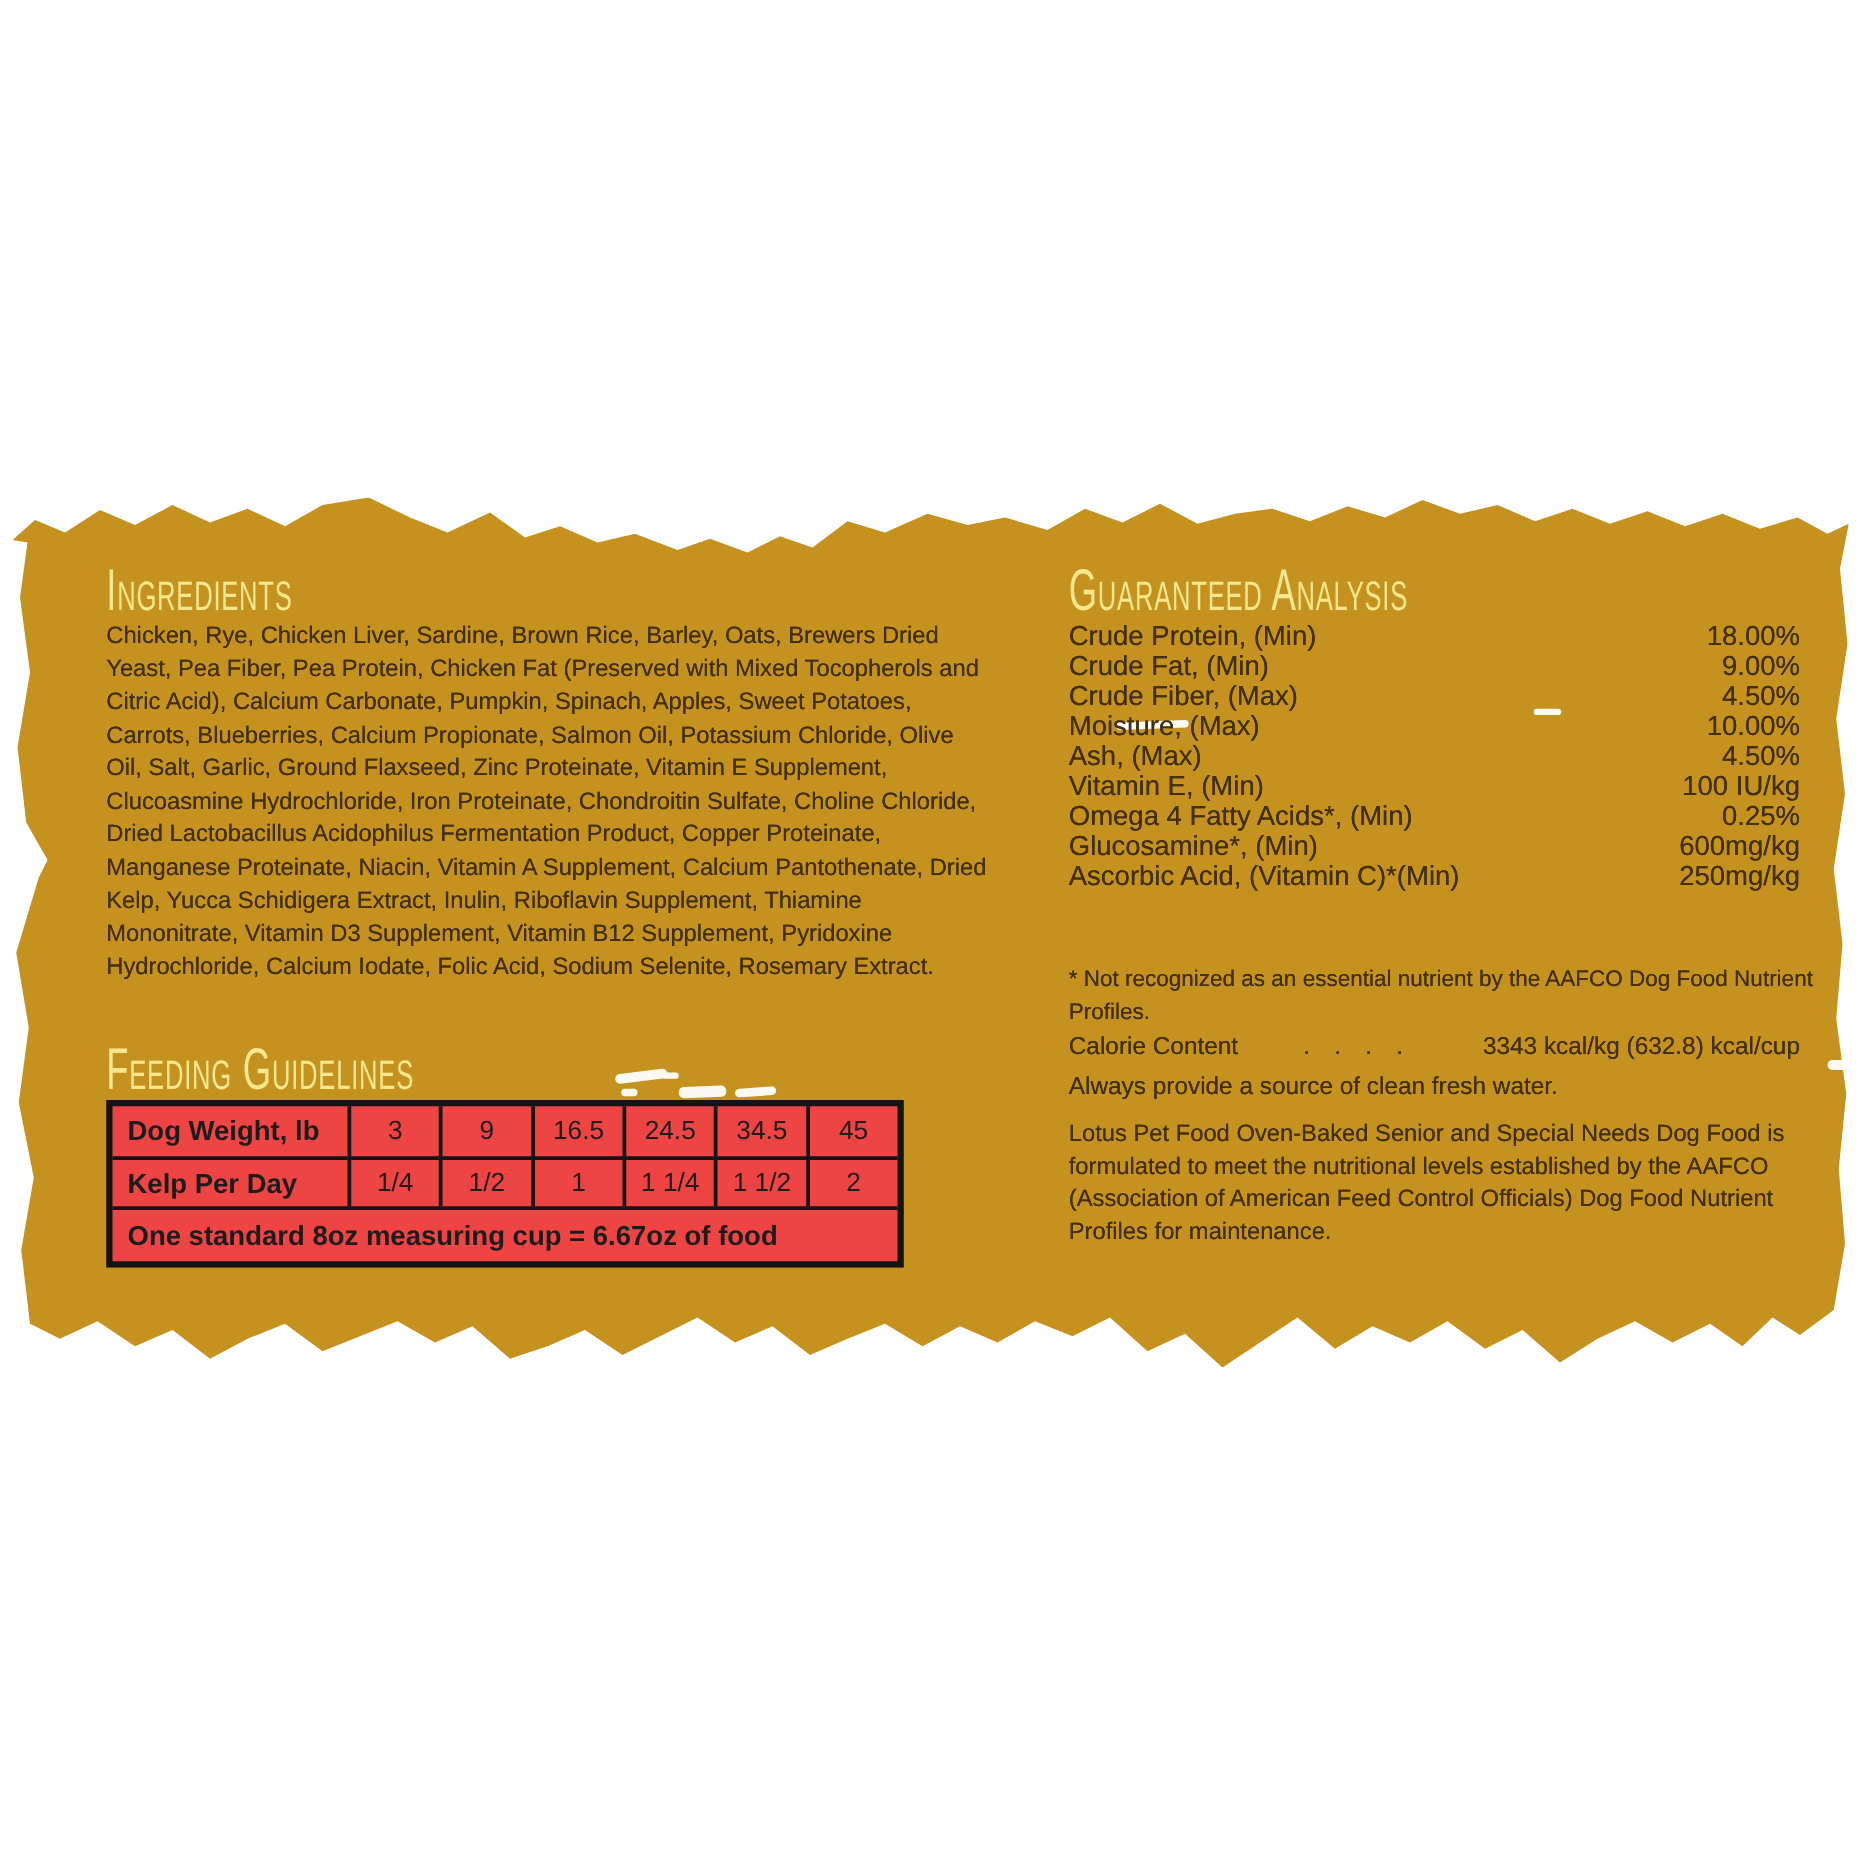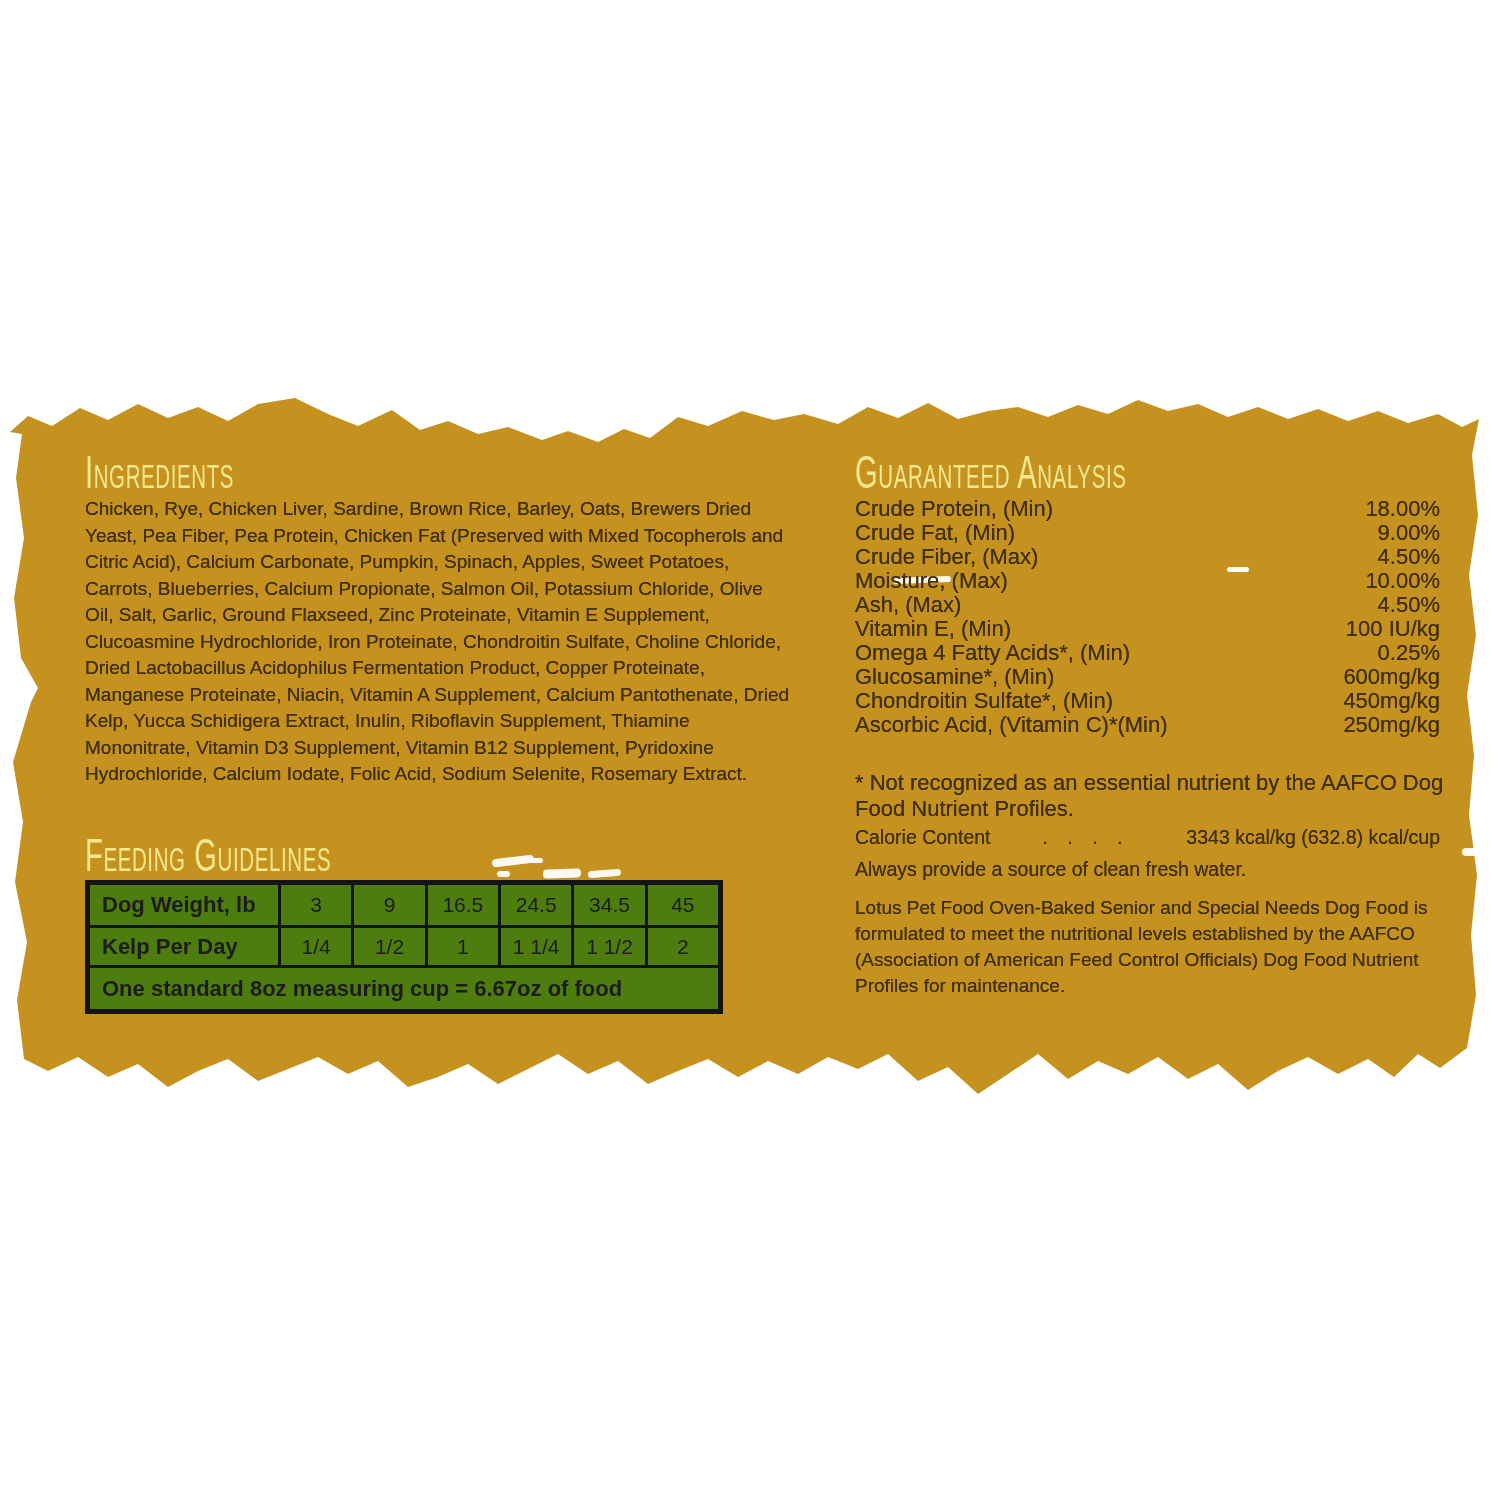--- a/index.html
+++ b/index.html
@@ -48,21 +48,21 @@
   .ga-row{display:flex;justify-content:space-between;align-items:center;height:24px;
     color:var(--color-text);font-size:22px;text-shadow:0 0 .35px currentColor;}
   .ga-row .val{text-align:right;white-space:nowrap;}
 
   
   .calorie-line{display:flex;align-items:baseline;color:var(--color-text);
     font-size:19.5px;text-shadow:0 0 .35px currentColor;width:585px;}
   .calorie-line .dots{flex:1;overflow:hidden;white-space:nowrap;letter-spacing:7px;text-align:center;padding:0 8px;}
 
   
-  .feed-table{position:absolute;left:85px;top:880px;width:638px;background:#4d7c0f;
+  .feed-table{position:absolute;left:85px;top:880px;width:638px;background:#ef4444;
     border:5px solid var(--color-table_border);}
   .feed-grid{display:grid;grid-template-columns:188px repeat(6,1fr);}
   .cell{height:40px;display:flex;align-items:center;justify-content:center;
     font-size:21px;color:var(--color-table_text);
     border-left:3px solid var(--color-table_border);border-top:3px solid var(--color-table_border);}
   .feed-grid .cell:nth-child(7n+1){border-left:none;}
   .feed-grid .cell:nth-child(-n+7){border-top:none;}
   .cell.lbl{justify-content:flex-start;padding-left:12px;font-weight:bold;font-size:22px;white-space:nowrap;}
   .feed-footer{border-top:3px solid var(--color-table_border);height:44px;display:flex;align-items:center;
     padding-left:12px;font-weight:bold;font-size:22px;color:var(--color-table_text);}
@@ -145,30 +145,26 @@
       </div>
     <div class="ga-row">
         <span>Omega 4 Fatty Acids*, (Min)</span>
         <span class="val">0.25%</span>
       </div>
     <div class="ga-row">
         <span>Glucosamine*, (Min)</span>
         <span class="val">600mg/kg</span>
       </div>
     <div class="ga-row">
-        <span>Chondroitin Sulfate*, (Min)</span>
-        <span class="val">450mg/kg</span>
-      </div>
-    <div class="ga-row">
         <span>Ascorbic Acid, (Vitamin C)*(Min)</span>
         <span class="val">250mg/kg</span>
       </div>
   </div>
 
-  <p class="abs body-text" style="left:855px;top:770px;width:600px;font-size:22px;line-height:26px;">* Not recognized as an essential nutrient by the AAFCO Dog Food Nutrient Profiles.</p>
+  <p class="abs body-text" style="left:855px;top:770px;width:600px;font-size:18px;line-height:26px;">* Not recognized as an essential nutrient by the AAFCO Dog Food Nutrient Profiles.</p>
 
   <div class="abs calorie-line" style="left:855px;top:826px;gap:44px;">
     <span>Calorie Content</span>
     <span class="dots">. . . . . . . . . . . .</span>
     <span>3343 kcal/kg (632.8) kcal/cup</span>
   </div>
 
   <p class="abs body-text" style="left:855px;top:856px;width:600px;font-size:19.5px;">Always provide a source of clean fresh water.</p>
 
   <p class="abs body-text" style="left:855px;top:895px;width:600px;line-height:26px;">Lotus Pet Food Oven-Baked Senior and Special Needs Dog Food is formulated to meet the nutritional levels established by the AAFCO (Association of American Feed Control Officials) Dog Food Nutrient Profiles for maintenance.</p>

